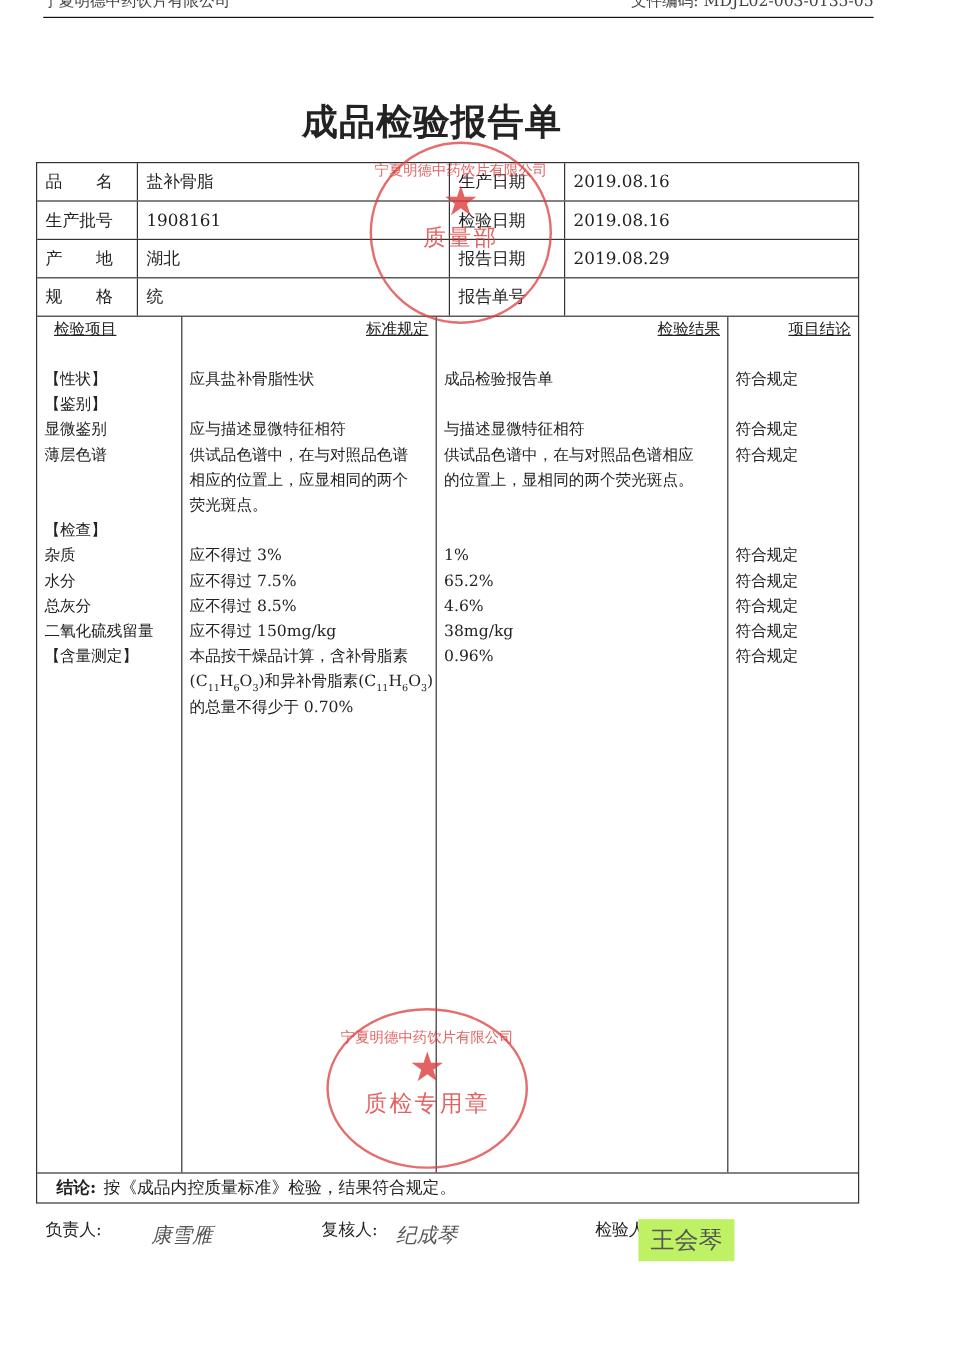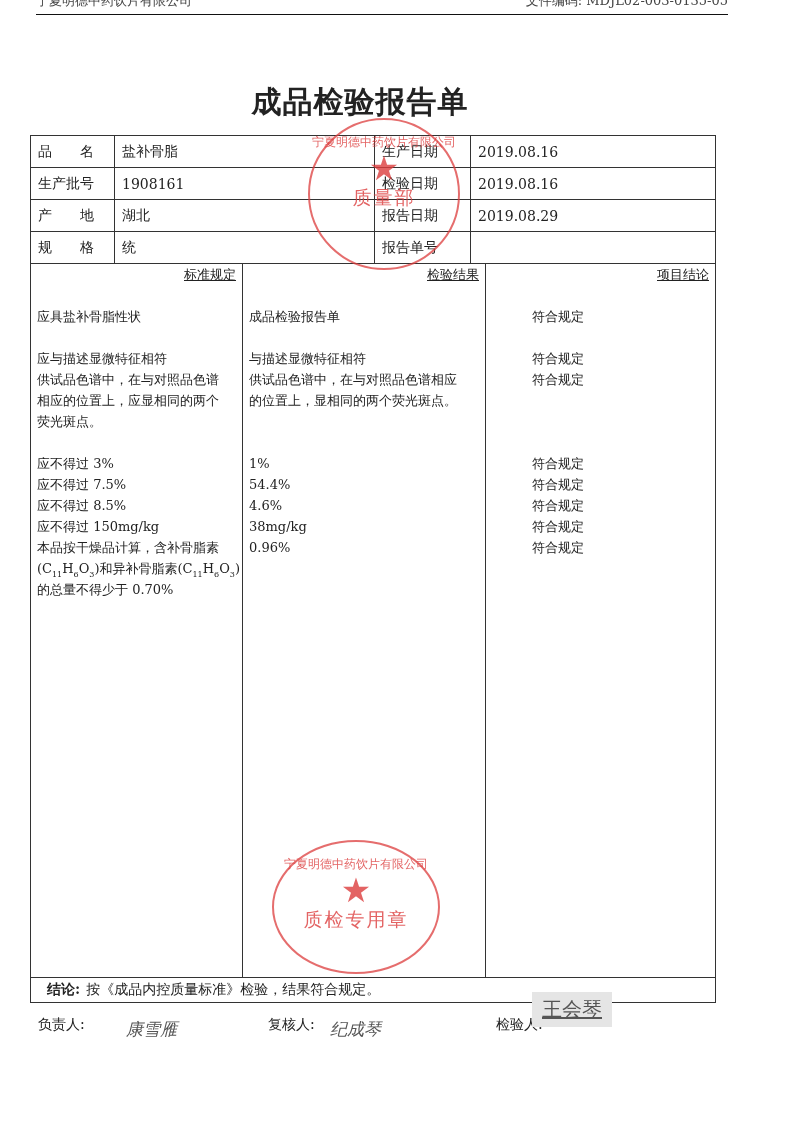--- a/index.html
+++ b/index.html
@@ -12,21 +12,21 @@
     .title { position: absolute; top: 82px; left: 0; width: 720px; text-align: center;
              font-size: 30px; font-family: "DejaVu Sans", sans-serif; font-weight: bold; letter-spacing: 1px; }
     .tbl { position: absolute; left: 30px; top: 135px; width: 684px; border: 1px solid #333; }
     .info-row { display: flex; height: 31px; border-bottom: 1px solid #333; font-size: 14px; align-items: stretch; }
     .info-row .k { width: 76px; border-right: 1px solid #333; display: flex; align-items: center; padding-left: 7px; }
     .info-row .v { width: 252px; border-right: 1px solid #333; display: flex; align-items: center; padding-left: 7px; }
     .info-row .k2 { width: 88px; border-right: 1px solid #333; display: flex; align-items: center; padding-left: 7px; }
     .info-row .v2 { flex: 1; display: flex; align-items: center; padding-left: 7px; }
     .body { position: relative; height: 713px; display: flex; font-size: 13px; line-height: 21px; }
     .col { border-right: 1px solid #333; padding: 0 6px; box-sizing: border-box; }
-    .col:last-child { border-right: none; margin-left: 40px; }
+    .col:last-child { border-right: none; }
     .c1 { width: 121px; } .c2 { width: 212px; } .c3 { width: 243px; } .c4 { flex: 1; }
     .col-h { text-decoration: underline; text-align: right; height: 21px; margin-bottom: 21px; }
     .c1 .col-h { text-align: left; padding-left: 8px; }
     .line { height: 21px; white-space: nowrap; }
     sub { font-size: 8px; }
     .concl { border-top: 1px solid #333; height: 24px; font-size: 14px; display: flex; align-items: center; padding-left: 16px; }
     .concl b { font-weight: bold; }
     .sig { position: absolute; top: 1016px; font-size: 14px; }
     .sig-name { position: absolute; font-family: "DejaVu Serif", serif; font-size: 17px; font-style: italic; color: #555; }
     .stamp { position: absolute; border: 2.5px solid rgba(220,60,60,0.75); border-radius: 50%;
@@ -64,20 +64,37 @@
     <div class="k2">报告日期</div>
     <div class="v2">2019.08.29</div>
   </div>
   <div class="info-row">
     <div class="k">规　　格</div>
     <div class="v">统</div>
     <div class="k2">报告单号</div>
   </div>
 
   <div class="body">
+    <div class="col c1">
+      <div class="col-h">检验项目</div>
+      <div class="lines">
+          <div class="line">【性状】</div>
+          <div class="line">【鉴别】</div>
+          <div class="line">显微鉴别</div>
+          <div class="line">薄层色谱</div>
+          <div class="line"></div>
+          <div class="line"></div>
+          <div class="line">【检查】</div>
+          <div class="line">杂质</div>
+          <div class="line">水分</div>
+          <div class="line">总灰分</div>
+          <div class="line">二氧化硫残留量</div>
+          <div class="line">【含量测定】</div>
+        </div>
+    </div>
     <div class="col c2">
       <div class="col-h">标准规定</div>
       <div class="lines">
           <div class="line">应具盐补骨脂性状</div>
           <div class="line"></div>
           <div class="line">应与描述显微特征相符</div>
           <div class="line">供试品色谱中，在与对照品色谱</div>
           <div class="line">相应的位置上，应显相同的两个</div>
           <div class="line">荧光斑点。</div>
           <div class="line"></div>
@@ -94,21 +111,21 @@
       <div class="col-h">检验结果</div>
       <div class="lines">
           <div class="line">成品检验报告单</div>
           <div class="line"></div>
           <div class="line">与描述显微特征相符</div>
           <div class="line">供试品色谱中，在与对照品色谱相应</div>
           <div class="line">的位置上，显相同的两个荧光斑点。</div>
           <div class="line"></div>
           <div class="line"></div>
           <div class="line">1%</div>
-          <div class="line">54.4%</div>
+          <div class="line">65.2%</div>
           <div class="line">4.6%</div>
           <div class="line">38mg/kg</div>
           <div class="line">0.96%</div>
         </div>
     </div>
     <div class="col c4">
       <div class="col-h">项目结论</div>
       <div class="lines">
           <div class="line">符合规定</div>
           <div class="line"></div>
@@ -142,13 +159,13 @@
   <div class="arc" style="margin-top:14px">宁夏明德中药饮片有限公司</div>
   <div class="star">★</div>
   <div class="bottom">质检专用章</div>
 </div>
 
 <div class="sig" style="left:38px">负责人:</div>
 <div class="sig-name" style="left:126px;top:1018px">康雪雁</div>
 <div class="sig" style="left:268px">复核人:</div>
 <div class="sig-name" style="left:330px;top:1018px">纪成琴</div>
 <div class="sig" style="left:496px">检验人:</div>
-<div class="sig-name" style="left:532px;top:992px;background:#e5e5e5;padding:4px 10px;font-style:normal;font-size:20px;text-decoration:underline;">王会琴</div>
+<div class="sig-name" style="left:532px;top:1016px;background:#bef264;padding:4px 10px;font-style:normal;font-size:20px;">王会琴</div>
 
 </body></html>

